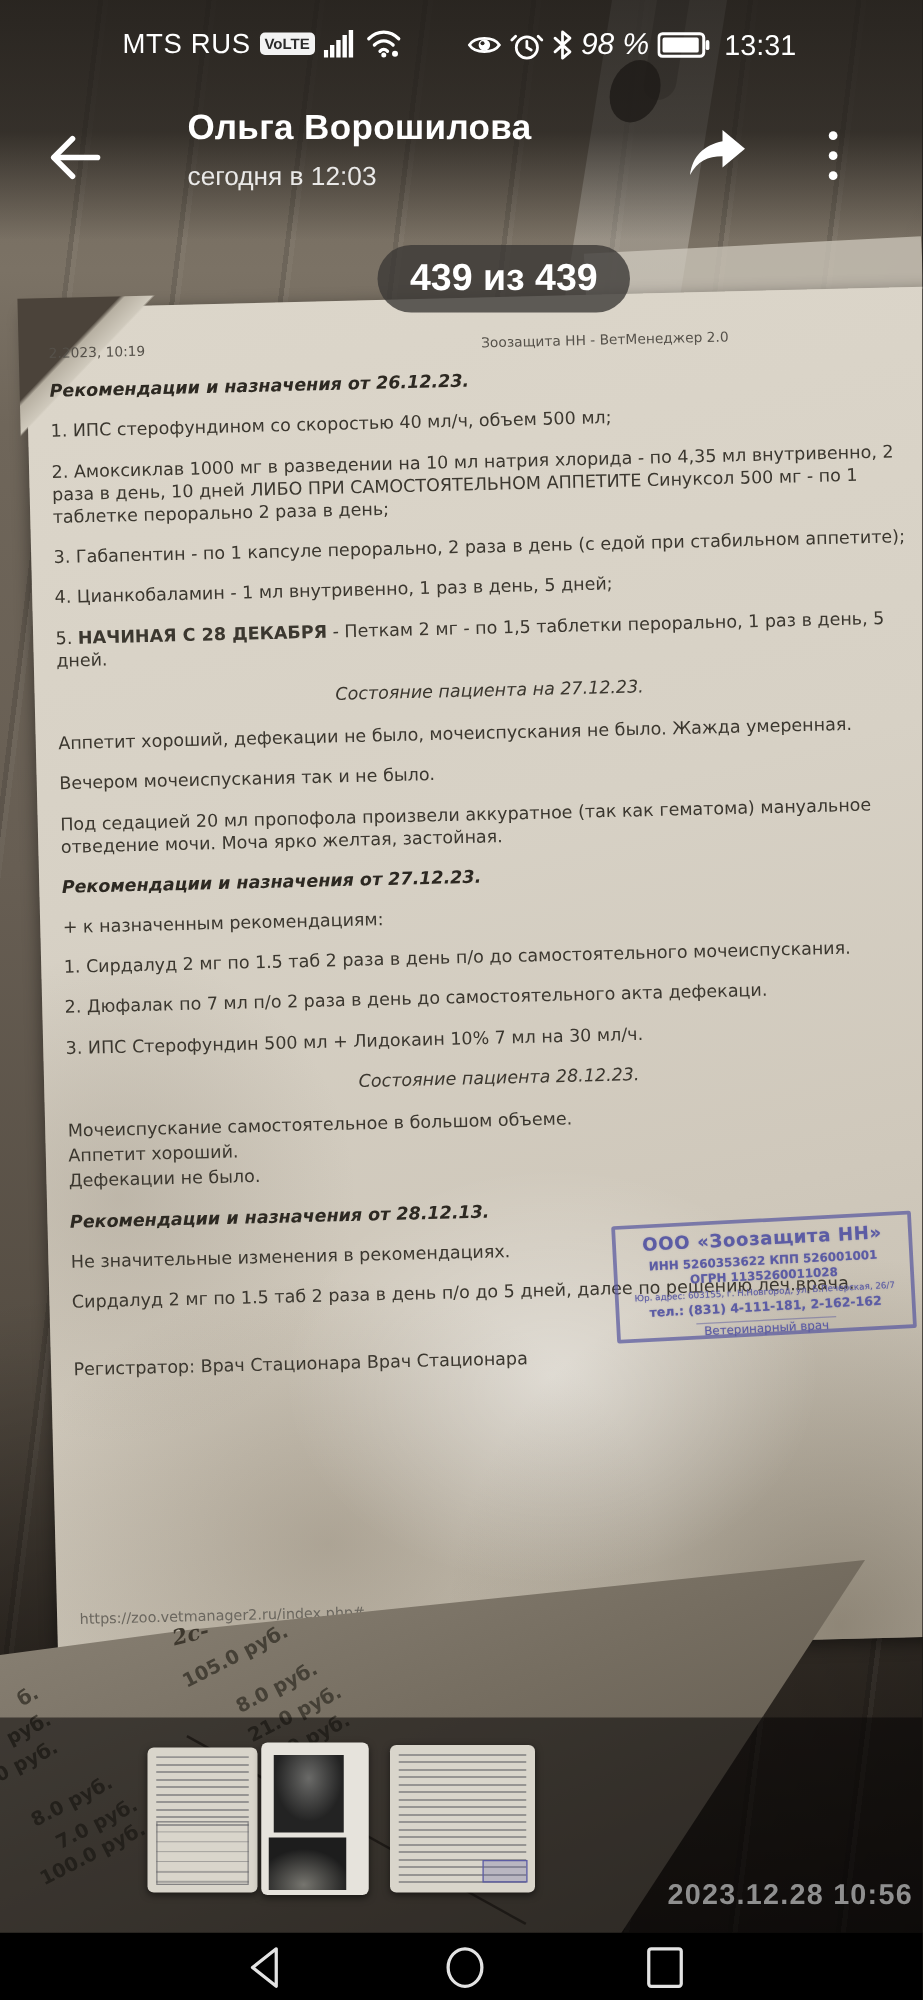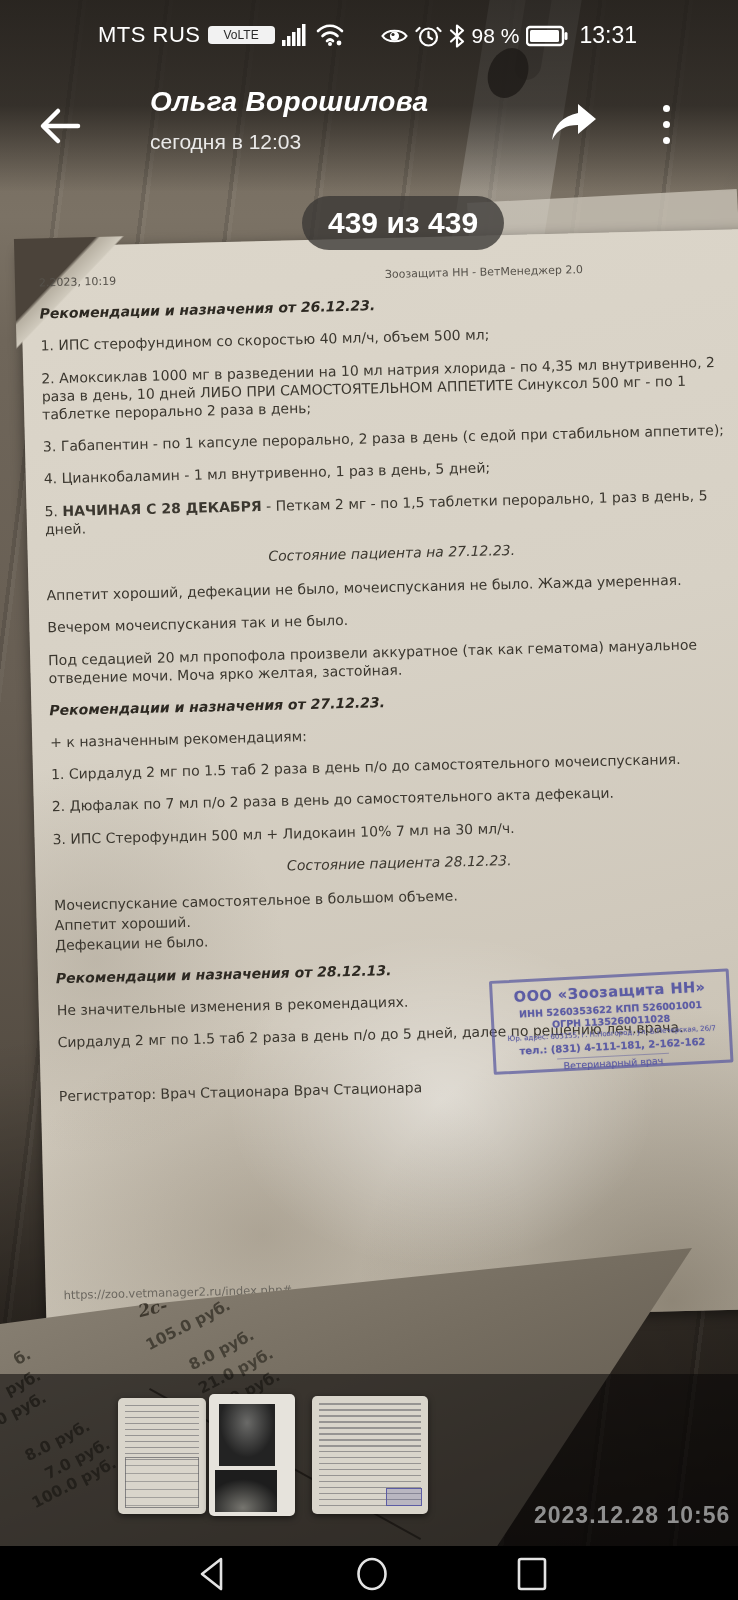--- a/index.html
+++ b/index.html
@@ -81,28 +81,28 @@
     font-size:17px;color:#3e382e;transform:rotate(-14deg);}
 
   
   .top-overlay{position:absolute;left:0;top:0;width:738px;height:192px;
     background:linear-gradient(180deg, rgba(26,23,20,0.82) 0%, rgba(26,23,20,0.70) 55%, rgba(26,23,20,0) 100%);}
 
   .status-bar{position:absolute;left:0;top:22px;width:673px;height:40px;color:#fff;}
   .status-bar .left{position:absolute;left:98px;top:0;display:flex;align-items:center;gap:7px;}
   .status-bar .right{position:absolute;right:36px;top:0;display:flex;align-items:center;gap:7px;}
   .sb-text{font-size:22px;font-weight:400;letter-spacing:.5px;}
-  .volte{background:#f2f2f2;color:#2b2b2b;font-size:12px;font-weight:normal;
-    border-radius:4px;padding:3px 16px;line-height:1;}
-  .pct{font-size:21px;}
+  .volte{background:#f2f2f2;color:#2b2b2b;font-size:12px;font-weight:bold;
+    border-radius:4px;padding:3px 4px;line-height:1;}
+  .pct{font-size:24px;font-style:italic;}
   .time{font-size:23px;margin-left:4px;}
 
   .app-header{position:absolute;left:0;top:84px;width:738px;height:100px;color:#fff;}
   .back-btn{position:absolute;left:34px;top:16px;width:52px;height:52px;}
-  .hdr-title{position:absolute;left:150px;top:2px;font-size:28px;font-weight:bold;letter-spacing:.3px;font-style:italic;}
+  .hdr-title{position:absolute;left:150px;top:2px;font-size:28px;font-weight:bold;letter-spacing:.3px;}
   .hdr-sub{position:absolute;left:150px;top:46px;font-size:21px;color:rgba(255,255,255,0.88);text-align:center;}
   .share-btn{position:absolute;left:548px;top:12px;width:52px;height:52px;}
   .menu-btn{position:absolute;left:648px;top:8px;width:36px;height:64px;display:flex;
     flex-direction:column;align-items:center;justify-content:center;gap:9px;}
   .menu-btn i{width:7px;height:7px;border-radius:50%;background:#fff;}
 
   .counter{position:absolute;left:302px;top:196px;min-width:140px;padding:10px 26px;
     background:rgba(58,55,52,0.78);border-radius:32px;color:#fff;
     font-size:30px;font-weight:bold;text-align:center;}
 

